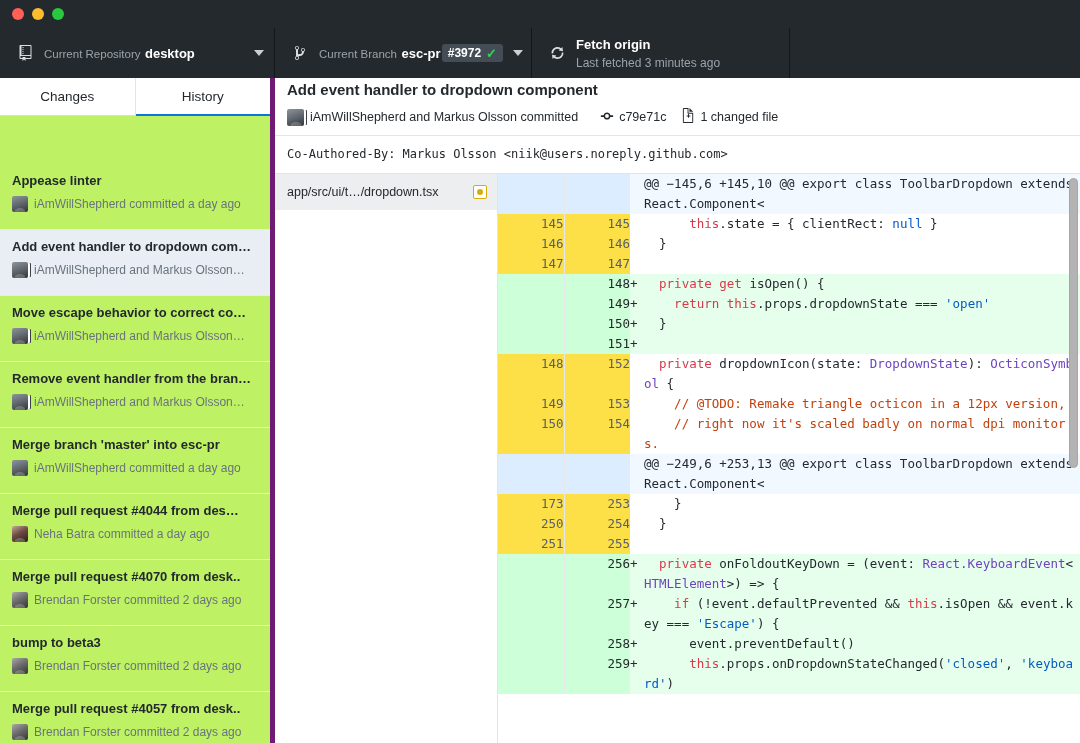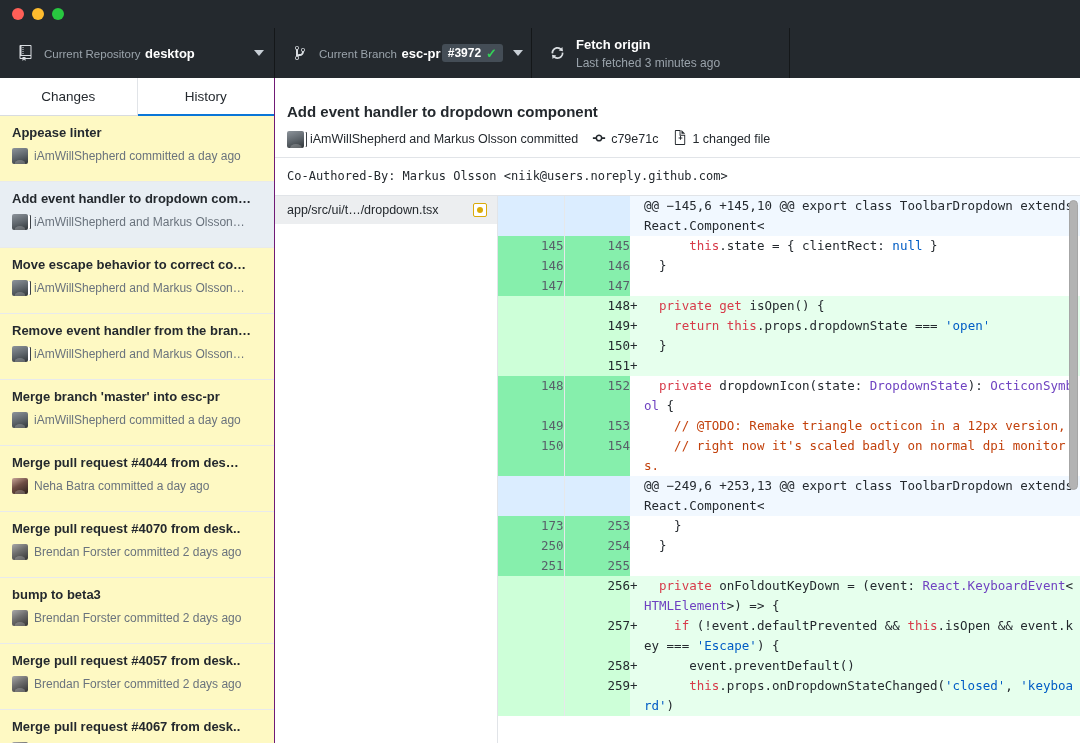--- a/index.html
+++ b/index.html
@@ -44,21 +44,21 @@
     font-size: 12px; color: #fff; font-weight: bold;
     display: flex; align-items: center; gap: 5px; margin-right: 10px;
   }
   .pr-check { color: #34d058; font-size: 13px; line-height: 1; }
   .caret { width: 0; height: 0; border-left: 5px solid transparent; border-right: 5px solid transparent; border-top: 6px solid #c8cfd6; }
 
   
   .body { flex: 1; display: flex; min-height: 0; }
 
   
-  .sidebar { width: 275px; flex: 0 0 275px; border-right: 1px solid #701a75; display: flex; flex-direction: column; background: #fef9c3; }
+  .sidebar { width: 275px; flex: 0 0 275px; border-right: 5px solid #701a75; display: flex; flex-direction: column; background: #bef264; gap: 48px; }
   .tabs { height: 38px; flex: 0 0 38px; display: flex; background: #fff; border-bottom: 1px solid #d8dce0; }
   .tab {
     flex: 1; display: flex; align-items: center; justify-content: center;
     font-size: 13.5px; color: #24292e; position: relative; cursor: default;
   }
   .tab:first-child { border-right: 1px solid #e1e4e8; }
   .tab.active::after {
     content: ""; position: absolute; left: 0; right: 0; bottom: -1px; height: 2px; background: #0a76d8;
   }
   .commit-list { flex: 1; overflow: hidden; }
@@ -80,40 +80,40 @@
   .avatar.a4 { background: linear-gradient(150deg,#a9a9a9 0%,#6d6d6d 45%,#343434 100%); }
   .avatar::after {
     content: ""; position: absolute; left: 50%; bottom: -5px; width: 11px; height: 9px;
     transform: translateX(-50%); border-radius: 50% 50% 0 0; background: rgba(255,255,255,.22);
   }
   .avatar.pair { box-shadow: 3px 0 0 -1px #fff, 4px 0 0 -1px #3c4146; }
   .commit-author { font-size: 12px; color: #6a737d; white-space: nowrap; overflow: hidden; text-overflow: ellipsis; }
 
   
   .main { flex: 1; display: flex; flex-direction: column; min-width: 0; background: #fff; }
-  .commit-header { padding: 24px 12px 0 12px; flex: 0 0 auto; }
+  .commit-header { padding: 2px 12px 0 12px; flex: 0 0 auto; }
   .ch-title { font-size: 15px; font-weight: bold; color: #24292e; line-height: 20px; margin-bottom: 8px; }
   .ch-meta { display: flex; align-items: center; gap: 6px; font-size: 12.5px; color: #24292e; padding-bottom: 9px; }
   .ch-avatar { width: 17px; height: 17px; flex: 0 0 17px; border-radius: 2px;
     background: linear-gradient(160deg,#8d949b 0%,#5b6268 55%,#2f3438 100%); position: relative; overflow: hidden; box-shadow: 3px 0 0 -1px #fff, 4px 0 0 -1px #3c4146; }
   .ch-avatar::after { content:""; position:absolute; left:50%; bottom:-5px; width:12px; height:9px; transform:translateX(-50%); border-radius:50% 50% 0 0; background: rgba(255,255,255,.22); }
-  .ch-authors { margin-right: 8px; text-align: center; }
+  .ch-authors { margin-right: 16px; text-align: center; }
   .ch-sha { display: flex; align-items: center; gap: 5px; margin-right: 10px; }
   .ch-files { display: flex; align-items: center; gap: 5px; }
   .ch-desc {
     border-top: 1px solid #e1e4e8; padding: 10px 12px 11px 12px;
     font-family: "DejaVu Sans Mono", monospace; font-size: 12px; color: #24292e; line-height: 16px;
     white-space: pre-wrap;
   }
 
   
   .split { flex: 1; display: flex; min-height: 0; border-top: 1px solid #e1e4e8; }
   .filelist { width: 223px; flex: 0 0 223px; border-right: 1px solid #e1e4e8; background: #fff; }
   .file-row {
-    display: flex; align-items: center; height: 28px; padding: 0 10px 0 12px;
+    display: flex; align-items: center; height: 36px; padding: 0 10px 0 12px;
     background: #eceef0; gap: 8px; font-size: 12.5px; color: #24292e;
   }
   .file-name { flex: 1; white-space: nowrap; overflow: hidden; text-overflow: ellipsis; }
   .file-status {
     width: 14px; height: 14px; flex: 0 0 14px; border: 1px solid #dbab09; border-radius: 2px;
     display: flex; align-items: center; justify-content: center; background: #fff;
   }
   .file-status i { width: 6px; height: 6px; border-radius: 50%; background: #dbab09; display: block; }
 
   
@@ -122,21 +122,21 @@
     font-family: "DejaVu Sans Mono", monospace; font-size: 12.5px; line-height: 20px; }
   .diff-table td { vertical-align: top; padding: 0; }
   .ln {
     width: 66px; min-width: 66px; text-align: right; padding-right: 10px;
     color: #586069; background: #fff; user-select: none; white-space: nowrap;
   }
   .ln.r { border-left: 1px solid #e6e8ea; }
   .sign { width: 14px; min-width: 14px; padding-left: 5px; color: #24292e; user-select: none; }
   .code { padding-right: 8px; white-space: pre-wrap; word-break: break-all; color: #24292e; }
 
-  tr.ctx .ln { background: #86efac; margin-top: 36px; }
+  tr.ctx .ln { background: #fde047; margin-top: 36px; }
   tr.ctx .code, tr.ctx .sign { background: #fff; }
   tr.add .ln { background: #cdffd8; color: #24292e; }
   tr.add .code, tr.add .sign { background: #e6ffed; }
   tr.hunk .ln { background: #dbedff; }
   tr.hunk .code, tr.hunk .sign { background: #f1f8ff; color: #24292e; }
 
   .tok-key { color: #d73a49; }
   .tok-type { color: #6f42c1; }
   .tok-const { color: #005cc5; }
   .tok-com { color: #c2410c; }

